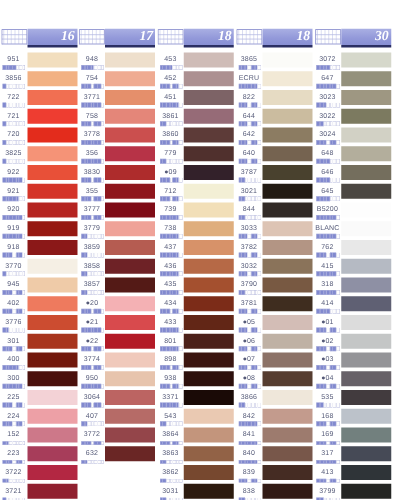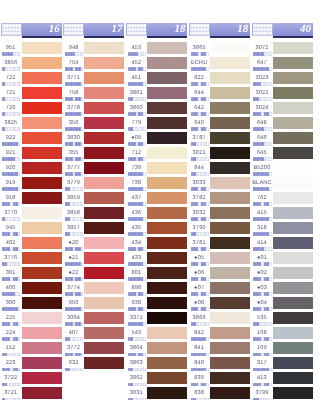--- a/index.html
+++ b/index.html
@@ -1401,21 +1401,21 @@
             </g>
             <g stroke="#8b90cf" stroke-width="1.4" fill="none">
               <path d="M1 1.2 H41"></path>
               <path d="M1 24.4 H41"></path>
               <path d="M1.0 1 V25"></path>
               <path d="M41 1 V25"></path>
             </g>
           </svg></span>
   <span class="hdrbar"></span>
   <span class="hdrsh"></span>
-  <span class="num">40</span>
+  <span class="num">30</span>
  </div>
  <div class="rows">
         <div class="row">
           <div class="lab">3072</div>
           <div class="bar">
             <i class="seg on"></i>
             <i class="seg on"></i>
             <i class="seg on"></i>
             <i class="seg on"></i>
             <i class="seg"></i>

